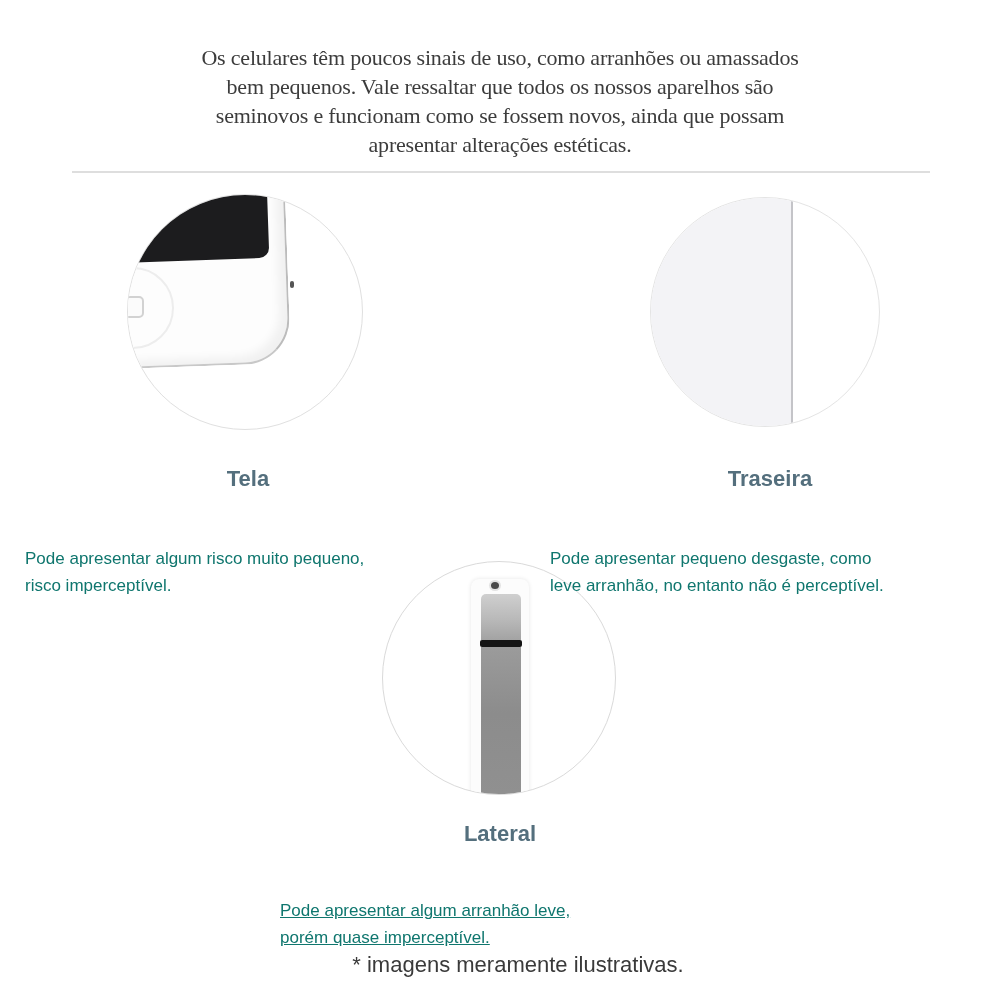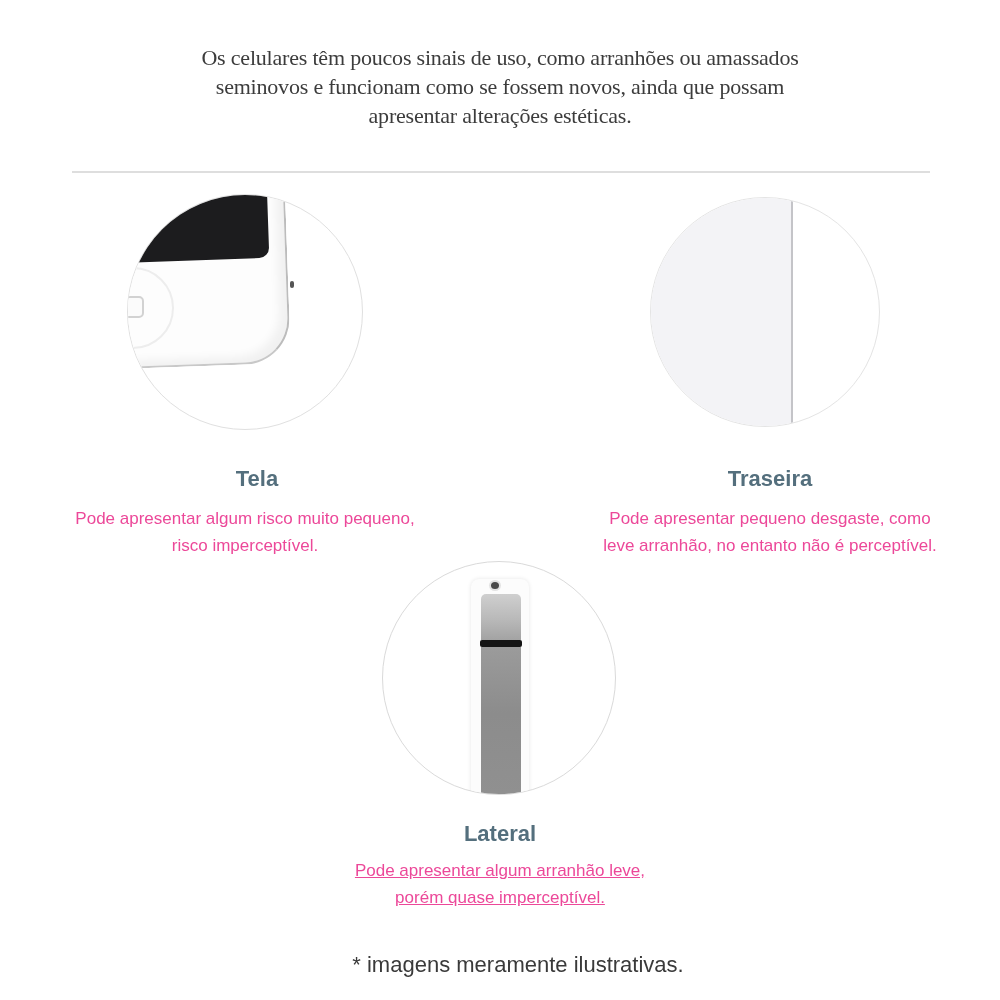--- a/index.html
+++ b/index.html
@@ -137,30 +137,30 @@
   }
 
   
   .section-title {
     position: absolute;
     font-size: 22px;
     font-weight: 700;
     color: #546f7d;
     text-align: center;
   }
-  .title-tela     { left: 57px;  top: 466px; width: 400px; }
+  .title-tela     { left: 48px;  top: 466px; width: 400px; }
   .title-traseira { left: 560px; top: 466px; width: 420px; }
   .title-lateral  { left: 300px; top: 821px; width: 400px; }
 
   .section-desc {
     position: absolute;
     font-size: 17px;
     line-height: 27px;
-    color: #ec4899;
-    text-align: center;
+    color: #0f766e;
+    margin-top: 40px;
   }
   .desc-tela     { left: 25px;  top: 505px; width: 440px; }
   .desc-traseira { left: 550px; top: 505px; width: 440px; }
   .desc-lateral  { left: 280px; top: 857px; width: 440px; text-decoration: underline; }
 
   
   .footer {
     position: absolute;
     top: 952px; left: 0;
     width: 1000px;
@@ -168,20 +168,21 @@
     font-size: 22px;
     color: #3a3a3a;
     margin-left: 18px;
   }
 </style>
 </head>
 <body>
 
 <div class="header">
   <div>Os celulares têm poucos sinais de uso, como arranhões ou amassados</div>
+  <div>bem pequenos. Vale ressaltar que todos os nossos aparelhos são</div>
   <div>seminovos e funcionam como se fossem novos, ainda que possam</div>
   <div>apresentar alterações estéticas.</div>
 </div>
 
 <div class="divider"></div>
 
 <div class="circle tela">
   <div class="tela-phone">
     <div class="tela-screen"></div>
   </div>

